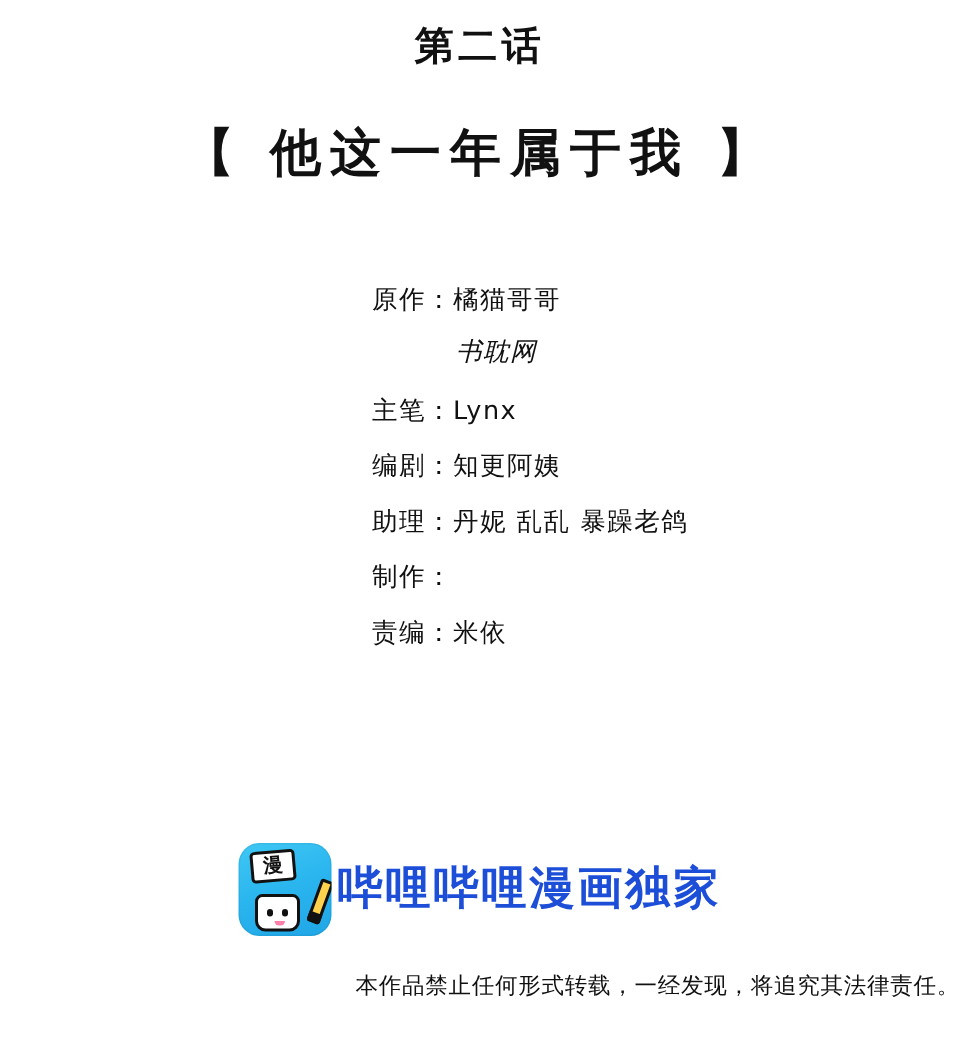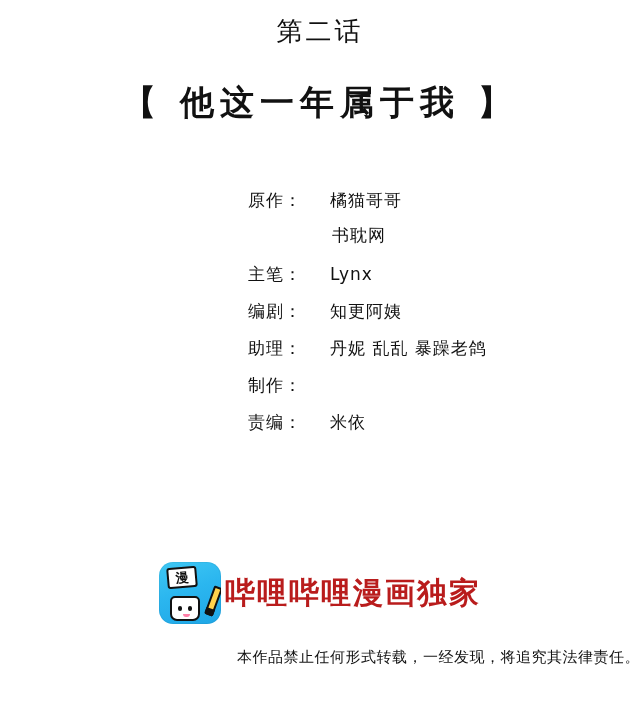--- a/index.html
+++ b/index.html
@@ -22,21 +22,21 @@
   .title-block {
     position: absolute;
     top: 14px;
     left: 0;
     width: 640px;
     text-align: center;
   }
   .chapter-label {
     font-family: "DejaVu Sans", sans-serif;
     font-size: 26px;
-    font-weight: 400;
+    font-weight: 700;
     letter-spacing: 3px;
     color: #111111;
     line-height: 34px;
   }
   .chapter-title {
     margin-top: 32px;
     font-family: "DejaVu Sans", sans-serif;
     font-size: 34px;
     font-weight: 700;
     letter-spacing: 6px;
@@ -63,26 +63,26 @@
     text-align: center;
   }
   .credit-role {
     white-space: nowrap;
   }
   .credit-sep {
     white-space: pre;
   }
   .credit-value {
     white-space: nowrap;
-    margin-left: 28px;
   }
   .credit-row.indent {
     margin-left: 56px;
     margin-top: -2px;
     margin-bottom: 11px;
+    font-style: italic;
   }
 
   
   .publisher {
     position: absolute;
     top: 562px;
     left: 0;
     width: 640px;
     display: flex;
     justify-content: center;
@@ -168,21 +168,21 @@
     height: 7px;
     background: #111111;
     border-radius: 0 0 2px 2px;
   }
   .publisher-text {
     margin-left: 4px;
     font-family: "DejaVu Sans", sans-serif;
     font-size: 30px;
     font-weight: 700;
     letter-spacing: 2px;
-    color: #b91c1c;
+    color: #1d4ed8;
     line-height: 38px;
   }
   .disclaimer {
     position: absolute;
     top: 648px;
     left: 0;
     width: 640px;
     text-align: right;
     font-family: "DejaVu Sans", sans-serif;
     font-size: 15px;

